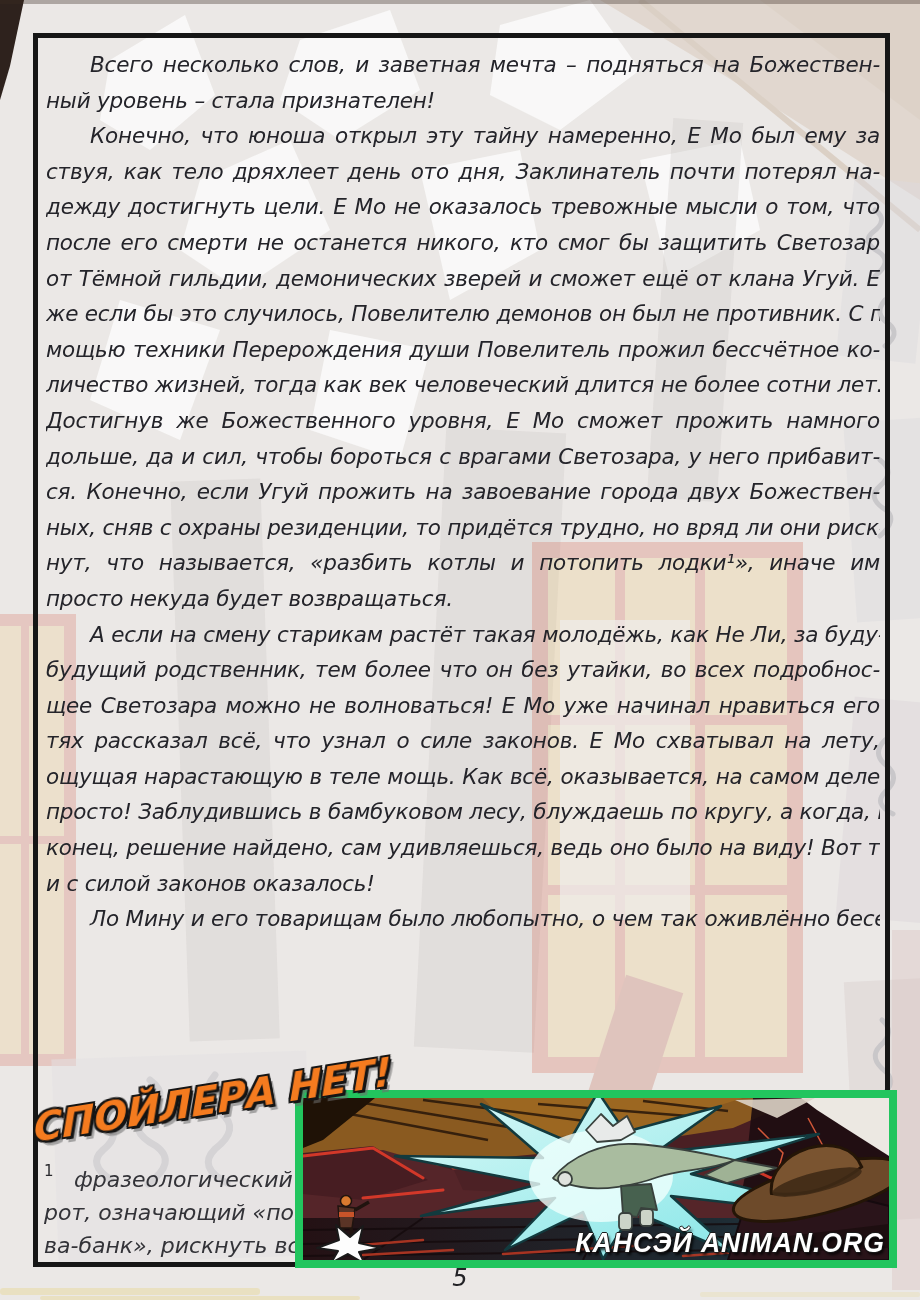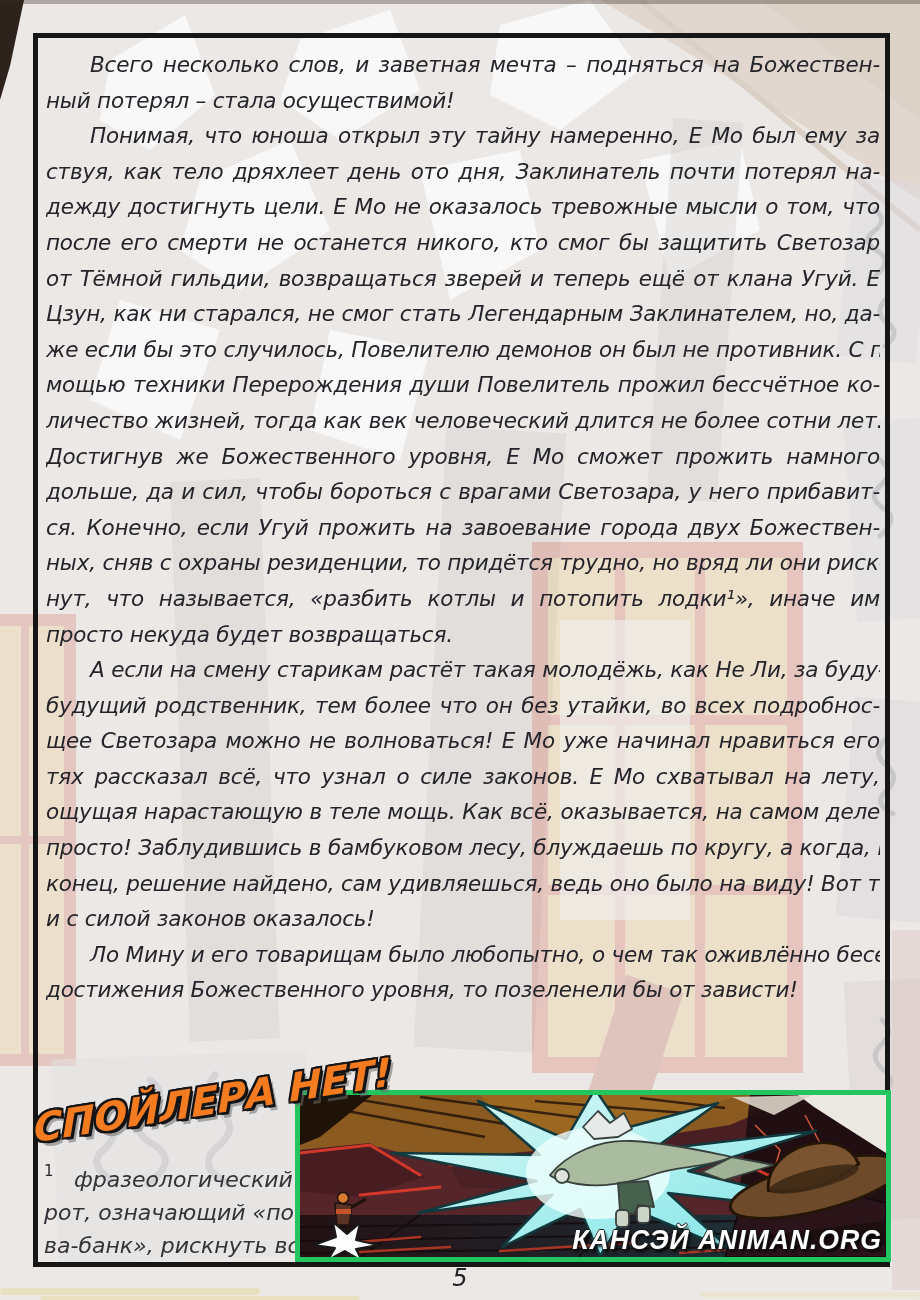--- a/index.html
+++ b/index.html
@@ -41,21 +41,21 @@
     font-style:italic;font-size:22px;line-height:33px;color:#333338;
   }
   .footnote sup{
     position:absolute;left:0;top:-8px;font-size:15px;font-style:normal;color:#2a2a2e;
   }
   .footnote .text-line{height:33px;line-height:33px;}
   .footnote .text-line.indent{padding-left:30px;}
   
   .panel{
     position:absolute;left:295px;top:1090px;width:586px;height:162px;
-    border:5px solid #22c55e;z-index:3;overflow:hidden;background:#3f1b1f;
+    border:8px solid #22c55e;z-index:3;overflow:hidden;background:#3f1b1f;
   }
   .panel svg{display:block;width:100%;height:100%;}
   .watermark{
     position:absolute;right:4px;bottom:1px;z-index:5;
     font-family:"Liberation Sans",sans-serif;font-weight:bold;font-style:italic;
     font-size:28px;letter-spacing:1px;color:#ffffff;white-space:nowrap;
     transform:scaleX(.95);transform-origin:right center;
     text-shadow:1px 0 #1a1a1a,-1px 0 #1a1a1a,0 1px #1a1a1a,0 -1px #1a1a1a,2px 3px 3px rgba(0,0,0,.85);
   }
   
@@ -143,46 +143,44 @@
       <rect x="0" y="1288" width="260" height="7" rx="3"></rect>
       <rect x="40" y="1296" width="320" height="4" rx="2"></rect>
       <rect x="700" y="1292" width="220" height="5" rx="2" opacity=".6"></rect>
     </g>
   </svg>
 
   <div class="frame"></div>
 
   <div class="body-text">
       <div class="text-line indent fill">Всего несколько слов, и заветная мечта – подняться на Божествен-</div>
-      <div class="text-line">ный потерял – стала осуществимой!</div>
-      <div class="text-line indent fill">Понимая, что юноша открыл эту тайну намеренно, Е Мо был ему за</div>
+      <div class="text-line">ный уровень – стала признателен!</div>
+      <div class="text-line indent fill">Конечно, что юноша открыл эту тайну намеренно, Е Мо был ему за</div>
       <div class="text-line fill">ствуя, как тело дряхлеет день ото дня, Заклинатель почти потерял на-</div>
       <div class="text-line fill">дежду достигнуть цели. Е Мо не оказалось тревожные мысли о том, что</div>
       <div class="text-line fill">после его смерти не останется никого, кто смог бы защитить Светозар</div>
-      <div class="text-line fill">от Тёмной гильдии, возвращаться зверей и теперь ещё от клана Угуй. Е</div>
-      <div class="text-line fill">Цзун, как ни старался, не смог стать Легендарным Заклинателем, но, да-</div>
+      <div class="text-line fill">от Тёмной гильдии, демонических зверей и сможет ещё от клана Угуй. Е</div>
       <div class="text-line fill">же если бы это случилось, Повелителю демонов он был не противник. С по-</div>
       <div class="text-line fill">мощью техники Перерождения души Повелитель прожил бессчётное ко-</div>
       <div class="text-line fill">личество жизней, тогда как век человеческий длится не более сотни лет.</div>
       <div class="text-line fill">Достигнув же Божественного уровня, Е Мо сможет прожить намного</div>
       <div class="text-line fill">дольше, да и сил, чтобы бороться с врагами Светозара, у него прибавит-</div>
       <div class="text-line fill">ся. Конечно, если Угуй прожить на завоевание города двух Божествен-</div>
       <div class="text-line fill">ных, сняв с охраны резиденции, то придётся трудно, но вряд ли они риск-</div>
       <div class="text-line fill">нут, что называется, «разбить котлы и потопить лодки¹», иначе им</div>
       <div class="text-line">просто некуда будет возвращаться.</div>
       <div class="text-line indent fill">А если на смену старикам растёт такая молодёжь, как Не Ли, за буду-</div>
       <div class="text-line fill">будущий родственник, тем более что он без утайки, во всех подробнос-</div>
       <div class="text-line fill">щее Светозара можно не волноваться! Е Мо уже начинал нравиться его</div>
       <div class="text-line fill">тях рассказал всё, что узнал о силе законов. Е Мо схватывал на лету,</div>
       <div class="text-line fill">ощущая нарастающую в теле мощь. Как всё, оказывается, на самом деле</div>
       <div class="text-line fill">просто! Заблудившись в бамбуковом лесу, блуждаешь по кругу, а когда, на-</div>
       <div class="text-line fill">конец, решение найдено, сам удивляешься, ведь оно было на виду! Вот так</div>
       <div class="text-line">и с силой законов оказалось!</div>
       <div class="text-line indent fill">Ло Мину и его товарищам было любопытно, о чем так оживлённо бесе-</div>
-      <div class="text-line">достижения Божественного уровня, то позеленели бы от зависти!</div>
     </div>
 
   <div class="stamp">СПОЙЛЕРА НЕТ!</div>
 
   <div class="footnote">
     <sup>1</sup>
     <div>
         <div class="text-line indent">фразеологический обо-</div>
         <div class="text-line">рот, означающий «пойти</div>
         <div class="text-line">ва-банк», рискнуть всем.</div>

